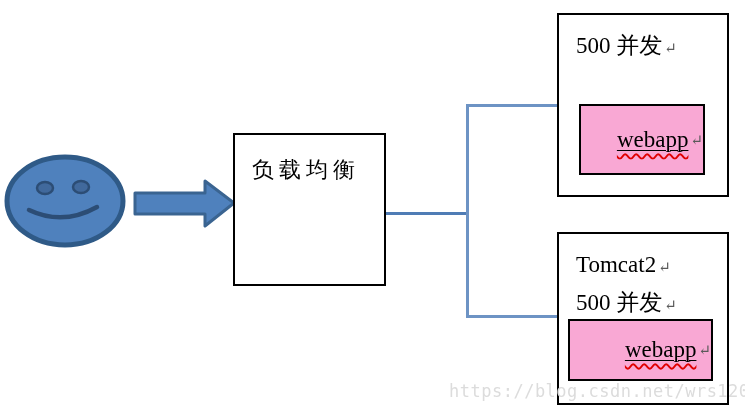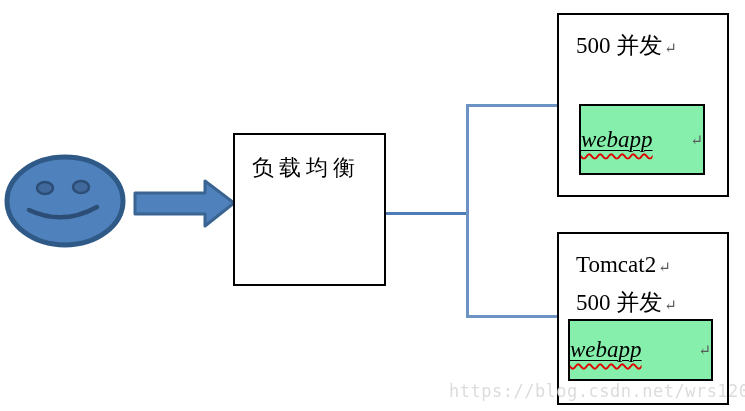--- a/index.html
+++ b/index.html
@@ -32,38 +32,36 @@
     position: absolute;
     border: 2px solid var(--box-border);
     background: #ffffff;
   }
   .lb-box {
     left: 233px; top: 133px; width: 153px; height: 153px;
     padding: 16px 0 0 17px;
     font-size: 22px;
     line-height: 37px;
     letter-spacing: 5px;
-    font-family: Liberation Mono, monospace;
   }
   .tomcat-box {
     padding: 13px 0 0 17px;
     font-size: 23px;
     line-height: 36px;
   }
   .tomcat1 { left: 557px; top: 13px;  width: 172px; height: 184px; }
   .tomcat2 { left: 557px; top: 232px; width: 172px; height: 173px; }
   .webapp-box {
     position: absolute;
     border: 2px solid var(--box-border);
-    background: #86efac;
+    background: #f9a8d4;
     display: flex;
     align-items: center;
-    justify-content: space-between;
+    justify-content: flex-end;
     font-size: 23px;
-    font-style: italic;
   }
   .webapp1 { left: 579px; top: 104px; width: 126px; height: 71px; }
   .webapp2 { left: 568px; top: 319px; width: 145px; height: 62px; }
 
   .webapp-text {
     text-decoration-line: underline;
     text-decoration-style: wavy;
     text-decoration-color: var(--squiggle);
     text-decoration-thickness: 2px;
     text-underline-offset: 6px;

